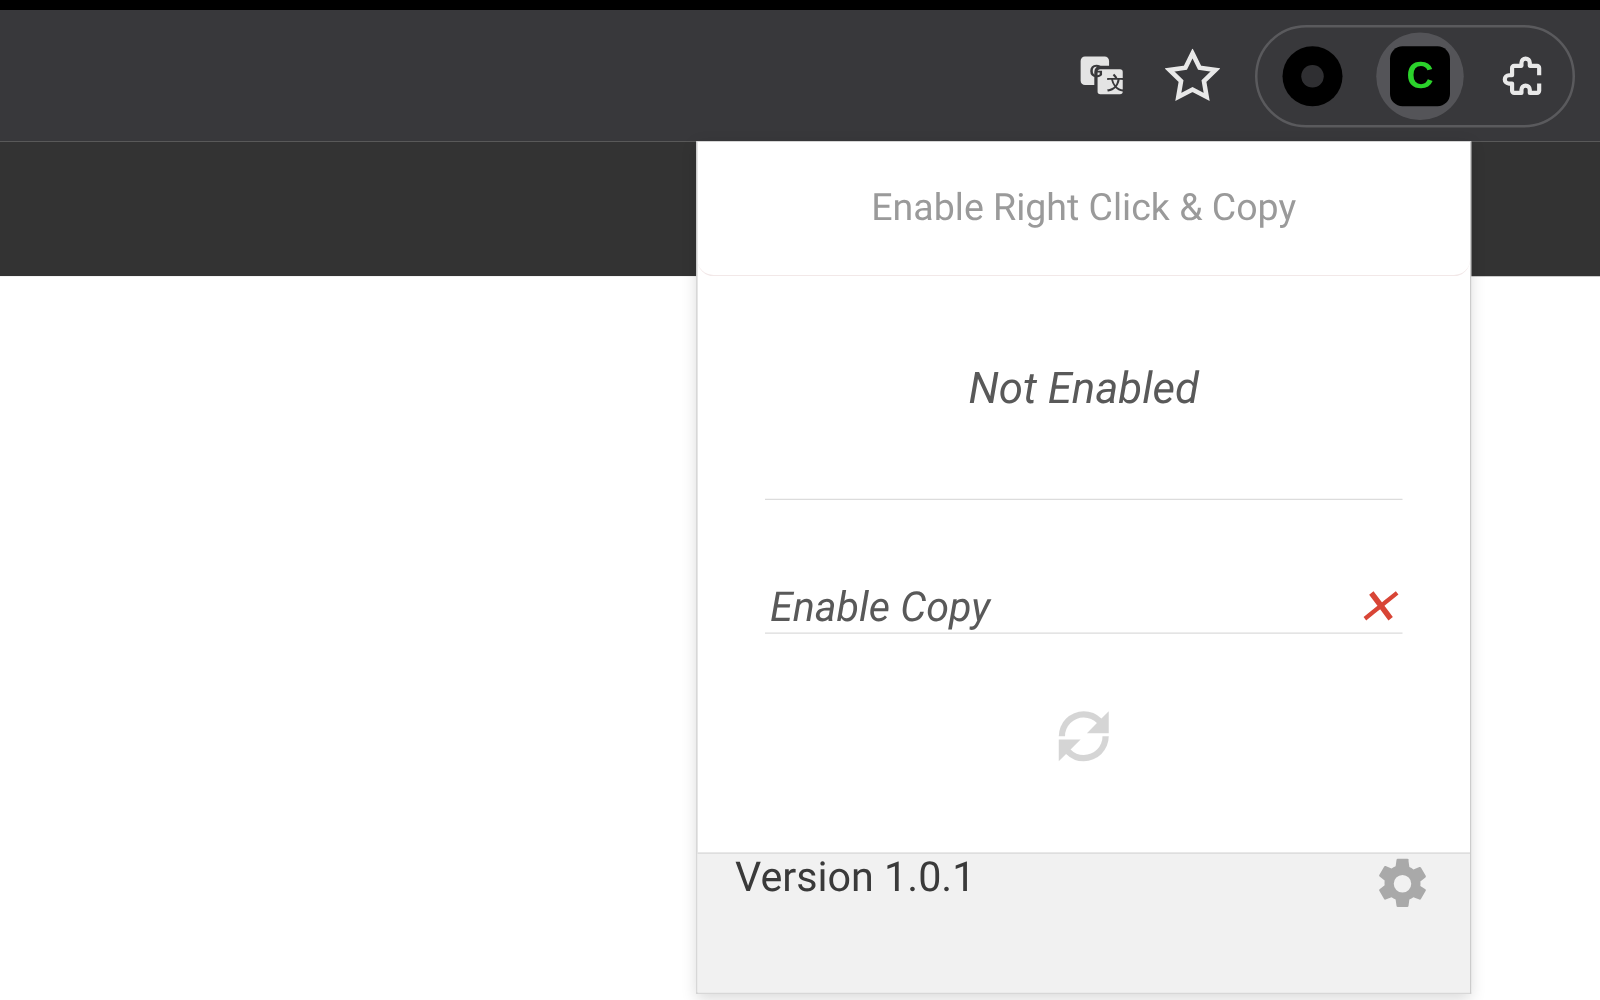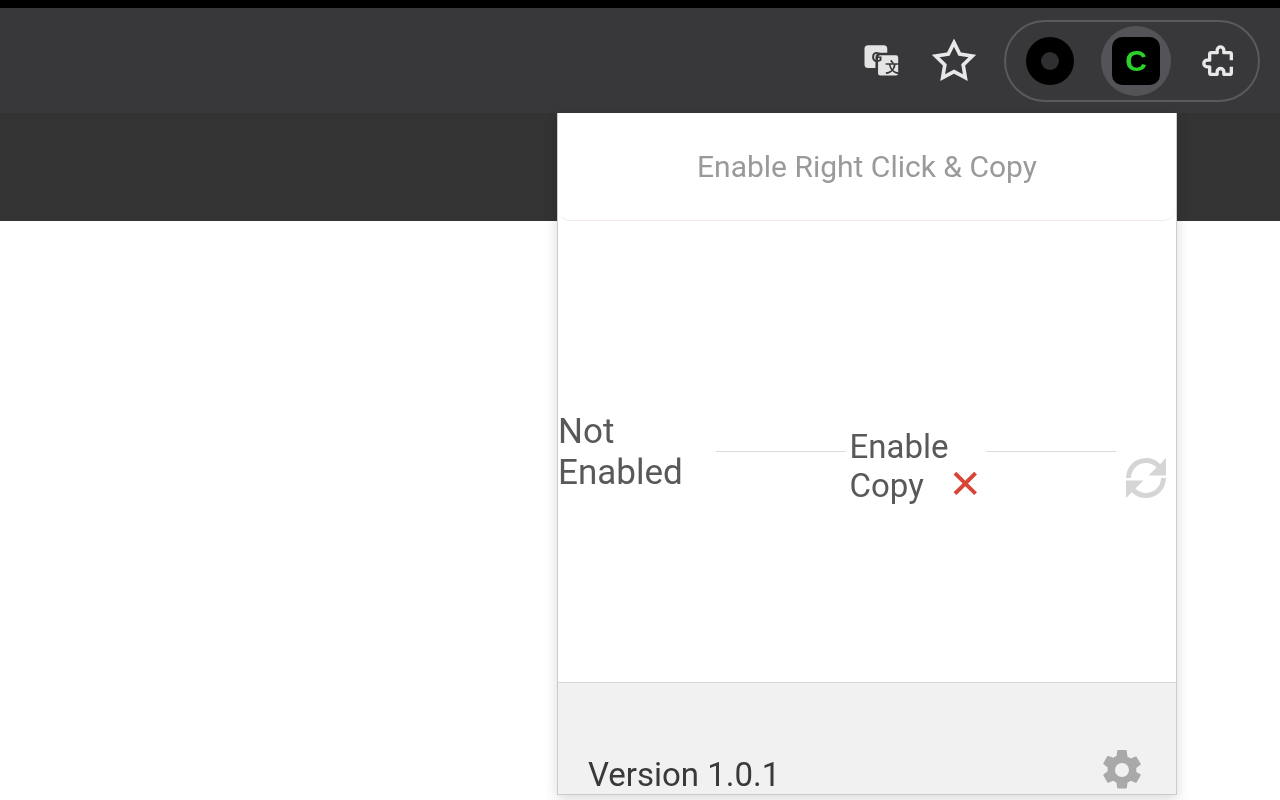--- a/index.html
+++ b/index.html
@@ -123,22 +123,23 @@
       justify-content: center;
       border-bottom: 1px solid #f2e8e8;
       font-size: 30px;
       color: #9a9a9a;
       font-weight: 400;
       border-radius: 13px;
     }
     .popup-body {
       flex: 1;
       display: flex;
-      flex-direction: row;
-      align-items: center;
+      flex-direction: column;
+      align-items: center;
+      font-style: italic;
     }
     .status-section {
       width: 100%;
       height: 178px;
       display: flex;
       align-items: center;
       justify-content: center;
       font-size: 35px;
       color: #595959;
     }
@@ -175,21 +176,21 @@
     .refresh-icon {
       width: 60px;
       height: 60px;
       opacity: 0.35;
     }
     .popup-footer {
       height: 112px;
       background: #f1f1f1;
       border-top: 1px solid #d8d8d8;
       display: flex;
-      align-items: flex-end;
+      align-items: flex-start;
       justify-content: space-between;
       padding: 0 30px;
       font-size: 33px;
       color: #3a3a3a;
     }
     .gear-icon {
       width: 48px;
       height: 48px;
       cursor: pointer;
       opacity: 0.55;

